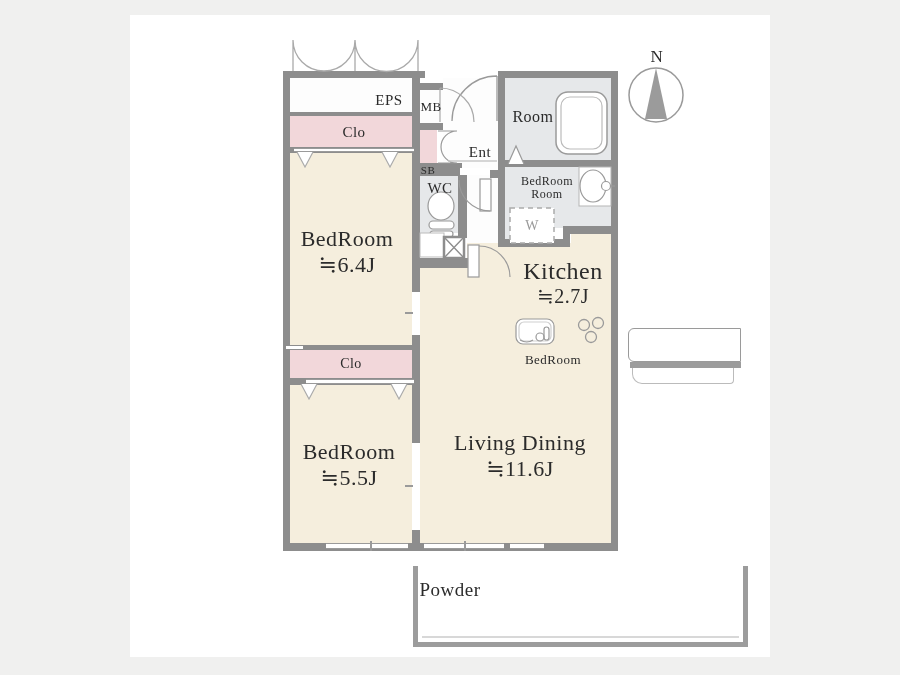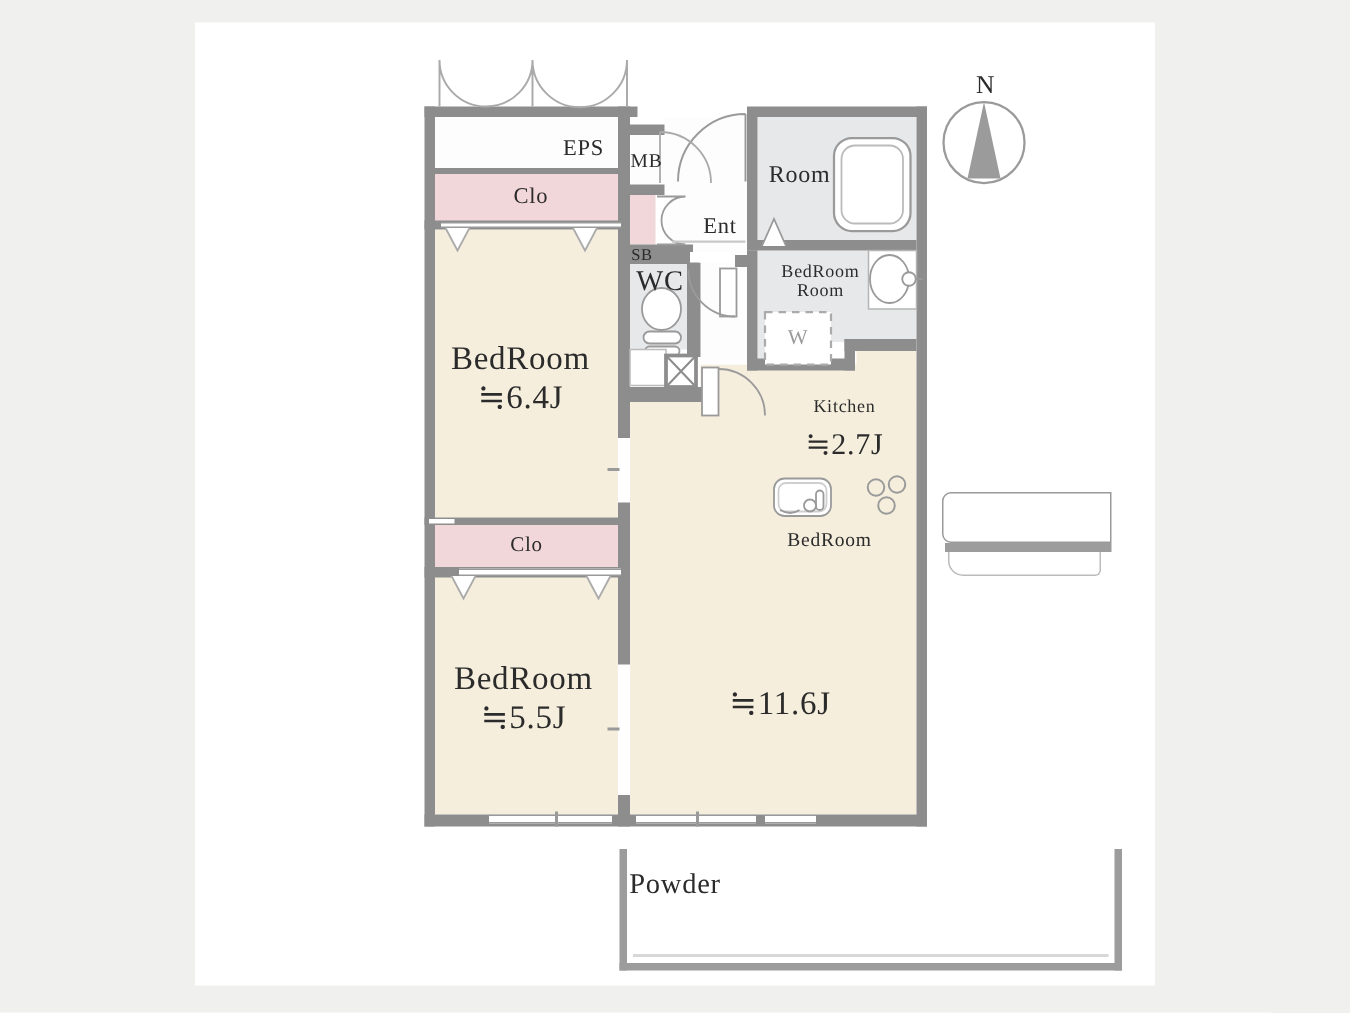--- a/index.html
+++ b/index.html
@@ -173,27 +173,28 @@
     </g>
   </svg>
 
   <div class="lbl" style="left:354px;top:100px;font-size:15px;margin-left:35px;">EPS</div>
   <div class="lbl" style="left:354px;top:132px;font-size:15px;">Clo</div>
   <div class="lbl" style="left:347px;top:239px;font-size:22px;">BedRoom</div>
   <div class="lbl" style="left:347px;top:265px;font-size:22px;">≒6.4J</div>
   <div class="lbl" style="left:351px;top:364px;font-size:14px;">Clo</div>
   <div class="lbl" style="left:349px;top:452px;font-size:22px;">BedRoom</div>
   <div class="lbl" style="left:349px;top:478px;font-size:22px;">≒5.5J</div>
+  <div class="lbl" style="left:520px;top:443px;font-size:22px;">Living Dining</div>
   <div class="lbl" style="left:520px;top:469px;font-size:22px;">≒11.6J</div>
-  <div class="lbl" style="left:563px;top:271px;font-size:12px;">Kitchen</div>
+  <div class="lbl" style="left:563px;top:271px;font-size:24px;">Kitchen</div>
   <div class="lbl" style="left:563px;top:296px;font-size:20px;">≒2.7J</div>
   <div class="lbl" style="left:553px;top:360px;font-size:13px;">BedRoom</div>
   <div class="lbl" style="left:533px;top:117px;font-size:16px;">Room</div>
   <div class="lbl" style="left:547px;top:181px;font-size:12px;">BedRoom</div>
   <div class="lbl" style="left:547px;top:194px;font-size:12px;">Room</div>
   <div class="lbl" style="left:532px;top:226px;font-size:14px;color:#9a9a9a;">W</div>
-  <div class="lbl" style="left:440px;top:188px;font-size:19px;">WC</div>
+  <div class="lbl" style="left:440px;top:188px;font-size:15px;">WC</div>
   <div class="lbl" style="left:480px;top:152px;font-size:15px;">Ent</div>
   <div class="lbl" style="left:431px;top:107px;font-size:13px;">MB</div>
   <div class="lbl" style="left:428px;top:148px;font-size:11px;margin-top:22px;">SB</div>
   <div class="lbl" style="left:450px;top:590px;font-size:19px;">Powder</div>
   <div class="lbl" style="left:657px;top:57px;font-size:17px;">N</div>
 </div>
 
 </body></html>

